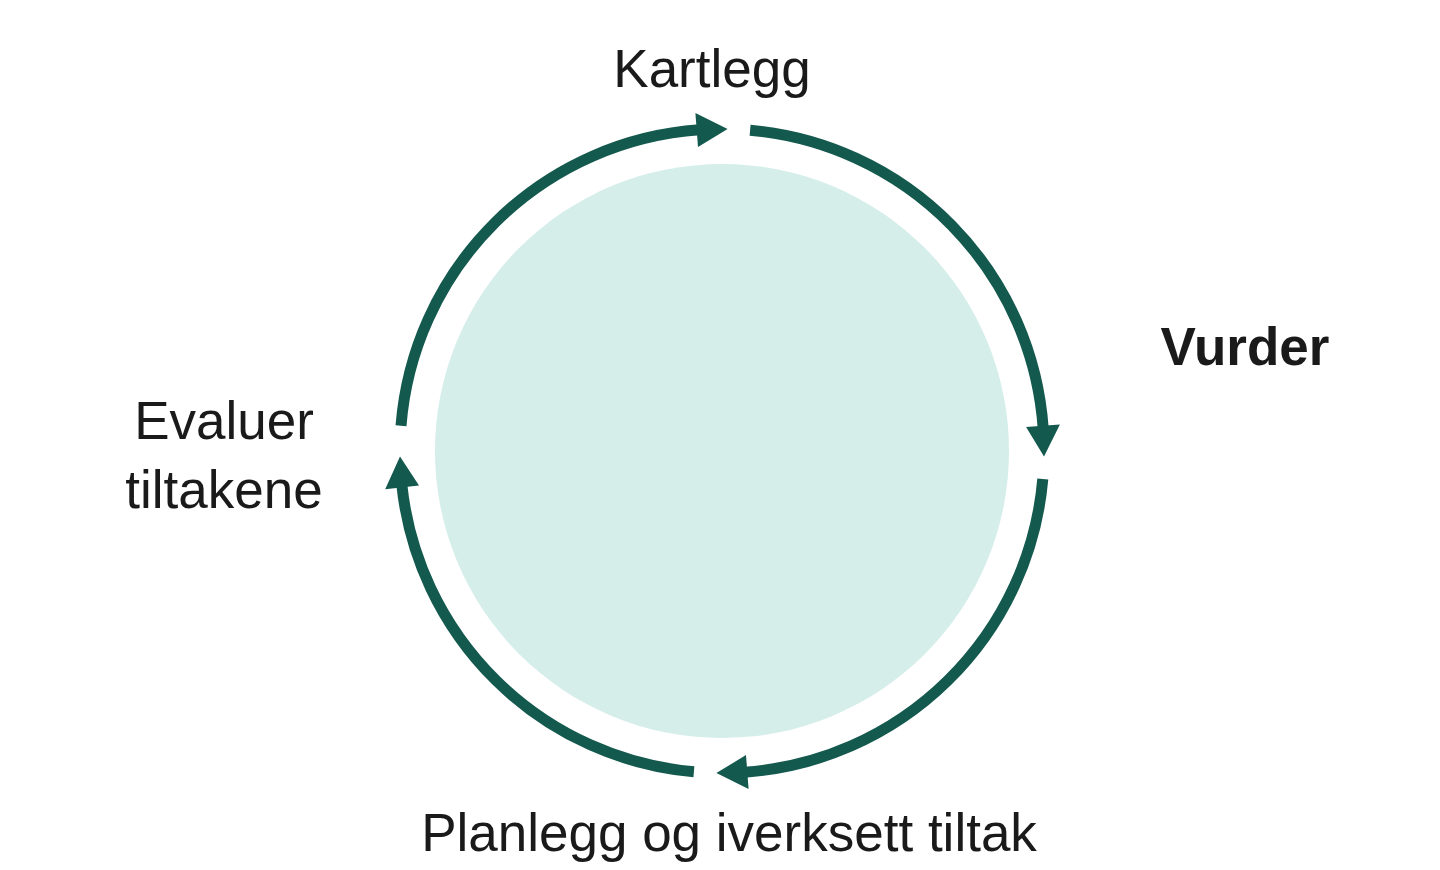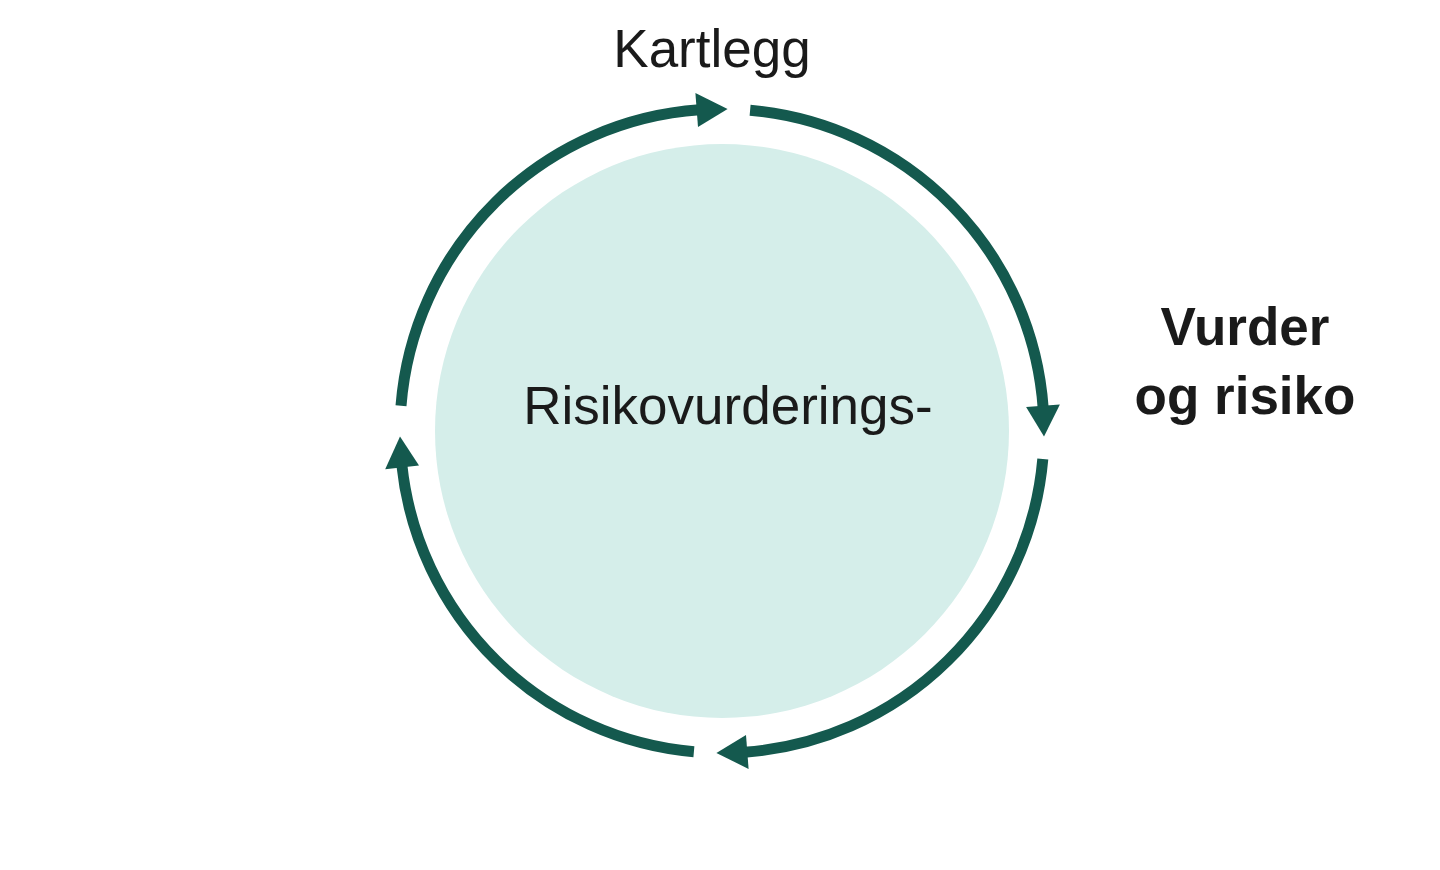--- a/index.html
+++ b/index.html
@@ -12,20 +12,21 @@
   html, body {
     width: 1440px; height: 870px;
     background: var(--background);
     overflow: hidden;
     font-family: "Liberation Sans", sans-serif;
   }
   .stage {
     position: relative;
     width: 1440px; height: 676px;
     background: var(--background);
+    margin-top: 20px;
   }
   .cycle-svg {
     position: absolute;
     left: 0; top: 0;
     width: 1440px; height: 870px;
   }
   .cycle-fill { fill: var(--circle_fill); }
   .arc {
     fill: none;
     stroke: var(--arrow);
@@ -78,22 +79,27 @@
       <polygon class="arrowhead" points="400,436.6 385.2,469.3 419,465.5"></polygon>
     </g>
   </svg>
 
   <div class="label label-top">
     <span class="line">Kartlegg</span>
   </div>
 
   <div class="label label-right">
     <span class="line">Vurder</span>
-    <span class="line">og risiko</span>
   </div>
 
+  <div class="label label-bottom">
+    <span class="line">Planlegg og iverksett tiltak</span>
+  </div>
 
+  <div class="label label-left">
+    <span class="line">Evaluer</span>
+    <span class="line">tiltakene</span>
+  </div>
 
   <div class="label label-center">
-    <span class="line">Risikovurderings-</span>
   </div>
 
 </div>
 
 </body></html>

